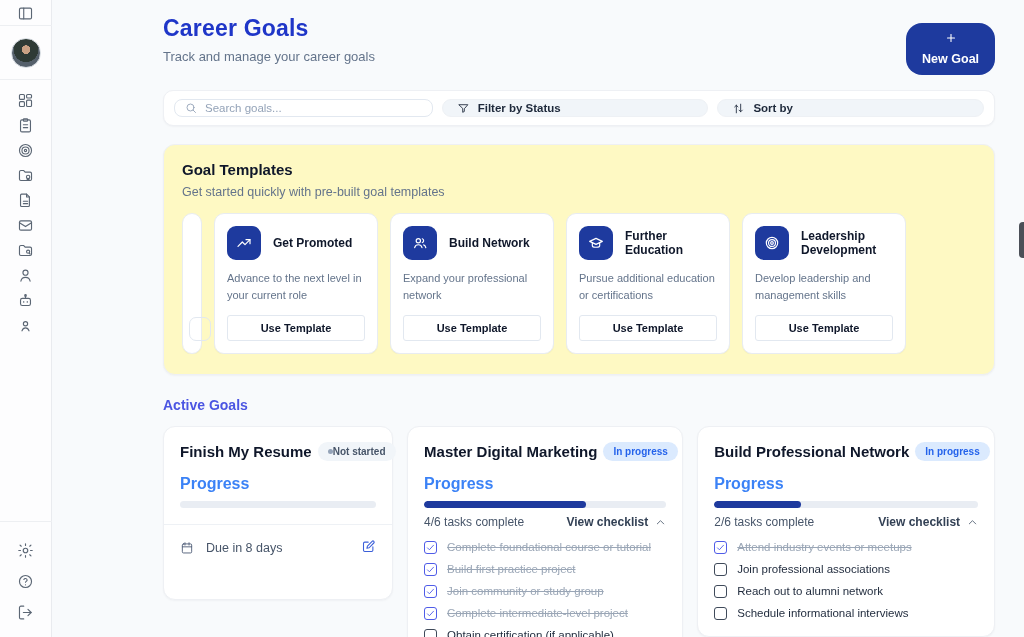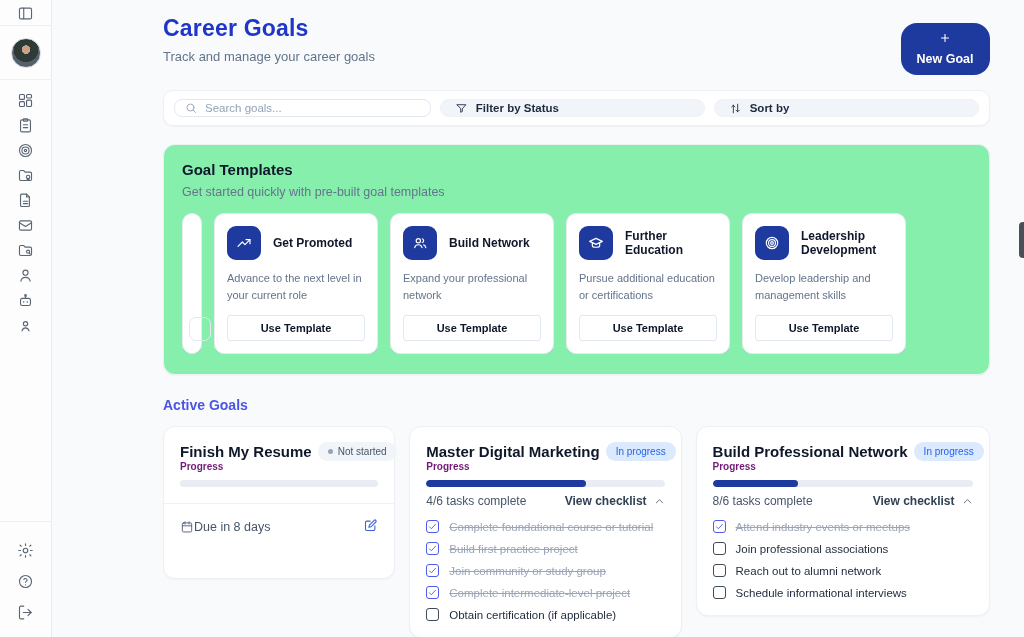--- a/index.html
+++ b/index.html
@@ -40,21 +40,21 @@
                 border:1px solid #e2e8f0; border-radius:8px; padding:0 10px; height:18px; cursor:text; }
   .search-box svg { width:12px; height:12px; stroke:#94a3b8; stroke-width:1.8; fill:none; stroke-linecap:round; }
   .search-placeholder { font-size:11.5px; color:#94a3b8; }
   .pill-btn { flex:1; display:flex; align-items:center; gap:8px; background:#f1f5f9; border:1px solid #eef1f5;
               border-radius:999px; padding:0 14px; height:18px; font-size:11.5px; font-weight:600;
               color:#1e293b; cursor:pointer; font-family:inherit; }
   .pill-btn svg { width:13px; height:13px; stroke:#1e293b; stroke-width:1.6; fill:none;
                   stroke-linecap:round; stroke-linejoin:round; }
 
   
-  .templates-card { margin-top:18px; background:#86efac; border:1px solid #eef0f4; border-radius:12px;
+  .templates-card { margin-top:18px; background:#fef9c3; border:1px solid #eef0f4; border-radius:12px;
                     box-shadow:0 1px 2px rgba(15,23,42,.04); padding:16px 18px 20px; }
   .section-title { font-size:15px; font-weight:700; color:#0f172a; }
   .section-sub { font-size:12.5px; color:#64748b; margin-top:7px; }
   .tpl-row { margin-top:14px; display:flex; gap:12px; overflow:hidden; }
   .tpl-card { width:164px; flex:none; border:1px solid #e8ecf1; border-radius:10px; padding:12px;
               background:#fff; box-shadow:0 1px 1px rgba(15,23,42,.03); }
   .tpl-card.partial { width:20px; padding:0; position:relative; }
   .tpl-card.partial .stub-btn { position:absolute; left:6px; right:-10px; bottom:12px; height:24px;
               border:1px solid #e2e8f0; border-radius:7px; }
   .tpl-head { display:flex; align-items:center; gap:12px; }
@@ -68,48 +68,48 @@
              padding:6px 0; font-size:11px; font-weight:700; color:#0f172a; cursor:pointer; font-family:inherit; }
 
   
   .active-title { margin-top:22px; font-size:14px; font-weight:700; color:#4b55e2; }
   .goals-grid { margin-top:13px; display:grid; grid-template-columns:repeat(3,1fr); gap:14px; align-items:start; }
   .goal-card { background:#fff; border:1px solid #eef0f4; border-radius:12px;
                box-shadow:0 1px 2px rgba(15,23,42,.04); }
   .goal-body { padding:15px 16px 16px; }
   .goal-head { display:flex; justify-content:space-between; align-items:center; gap:6px; }
   .goal-name { font-size:15px; font-weight:700; color:#0f172a; white-space:nowrap; }
-  .badge { flex-shrink:0; display:flex; align-items:center; gap:5px; border-radius:999px;
-           padding:4px 10px; font-size:10px; font-weight:400; }
+  .badge { flex-shrink:0; display:flex; align-items:center; border-radius:999px;
+           padding:4px 10px; font-size:10px; font-weight:700; }
   .badge.not-started { background:#f1f5f9; color:#475569; }
   .badge .dot { width:5px; height:5px; border-radius:50%; background:#94a3b8; }
   .badge.in-progress { background:#dbeafe; color:#2563eb; }
-  .progress-label { font-size:10px; font-weight:600; color:#701a75; }
+  .progress-label { margin-top:14px; font-size:16px; font-weight:600; color:#3b82f6; }
   .track { margin-top:8px; height:7px; border-radius:99px; background:#e9edf3; overflow:hidden; }
   .fill { height:100%; border-radius:99px; background:#1e3a9e; }
   .tasks-row { margin-top:7px; display:flex; justify-content:space-between; align-items:center; }
   .tasks-summary { font-size:12px; color:#475569; }
   .view-checklist { display:flex; align-items:center; gap:7px; font-size:12px; font-weight:600;
                     color:#334155; cursor:pointer; }
   .view-checklist svg { width:11px; height:11px; stroke:#475569; stroke-width:1.8; fill:none;
                         stroke-linecap:round; stroke-linejoin:round; }
   .checklist { margin-top:12px; display:flex; flex-direction:column; gap:9px; }
-  .chk-row { display:flex; align-items:center; gap:10px; cursor:pointer; }
+  .chk-row { display:flex; align-items:flex-start; gap:10px; cursor:pointer; }
   .chk-box { width:13px; height:13px; border-radius:3px; flex-shrink:0; display:flex;
              align-items:center; justify-content:center; }
   .chk-row.done .chk-box { border:1.6px solid #4f5ce8; }
   .chk-row.done .chk-box svg { width:9px; height:9px; stroke:#4f5ce8; stroke-width:2.4; fill:none;
                                stroke-linecap:round; stroke-linejoin:round; }
   .chk-row.todo .chk-box { border:1.6px solid #3f4a5a; }
   .chk-label { font-size:11.5px; color:#1e293b; }
   .chk-row.done .chk-label { color:#9aa6b6; text-decoration:line-through; }
   .goal-divider { border-top:1px solid #eef1f5; }
   .goal-footer { display:flex; justify-content:space-between; align-items:center; padding:14px 16px 18px; }
   .goal-footer.tall { padding-bottom:42px; }
-  .due { display:flex; align-items:center; gap:0; font-size:12.5px; color:#475569; }
+  .due { display:flex; align-items:center; gap:12px; font-size:12.5px; color:#475569; }
   .due svg { width:14px; height:14px; stroke:#52607a; stroke-width:1.6; fill:none;
              stroke-linecap:round; stroke-linejoin:round; }
   .edit-btn { background:none; border:none; cursor:pointer; padding:0; }
   .edit-btn svg { width:15px; height:15px; stroke:#3b5fd9; stroke-width:1.7; fill:none;
                   stroke-linecap:round; stroke-linejoin:round; }
 
   
   .scroll-thumb { position:fixed; right:0; top:222px; width:5px; height:36px;
                   background:#4b4f57; border-radius:4px 0 0 4px; }
 </style>
@@ -449,21 +449,21 @@
           <div class="goal-name">Build Professional Network</div>
           <div class="badge in-progress">
               <span>In progress</span>
             </div>
         </div>
         <div class="progress-label">Progress</div>
         <div class="track">
             <div class="fill" style="width: 33%;"></div>
           </div>
         <div class="tasks-row">
-          <span class="tasks-summary">8/6 tasks complete</span>
+          <span class="tasks-summary">2/6 tasks complete</span>
           <span class="view-checklist">
             <span>View checklist</span>
             <svg viewBox="0 0 24 24">
                 <polyline points="5,15 12,8 19,15"></polyline>
               </svg>
           </span>
         </div>
         <div class="checklist">
           <div class="chk-row done">
             <span class="chk-box">

